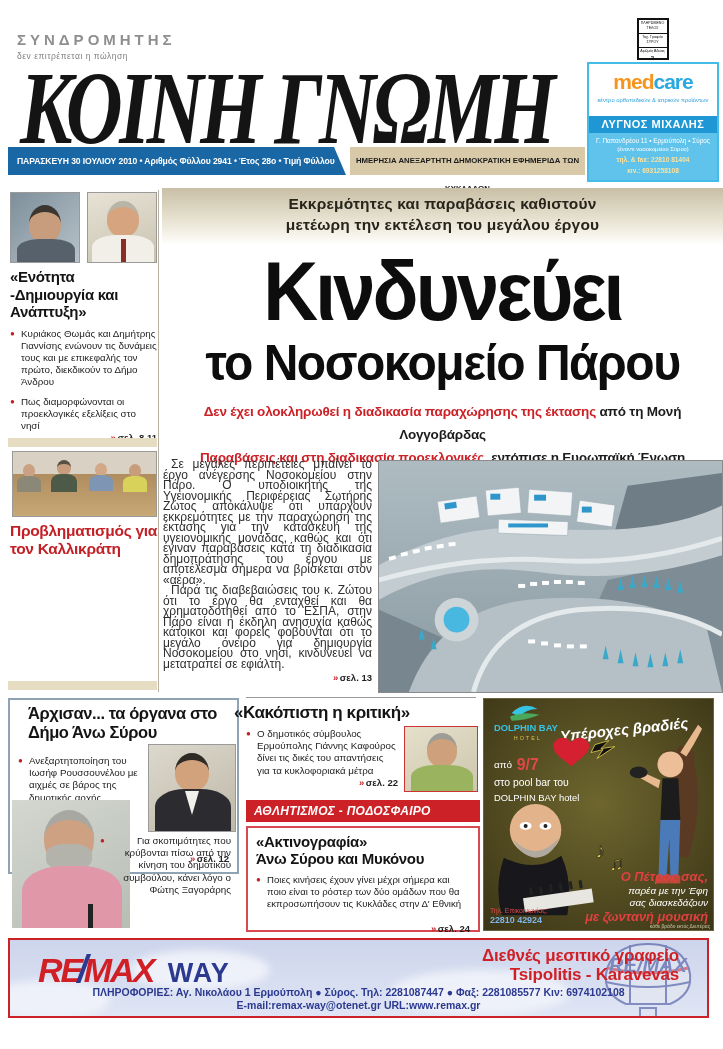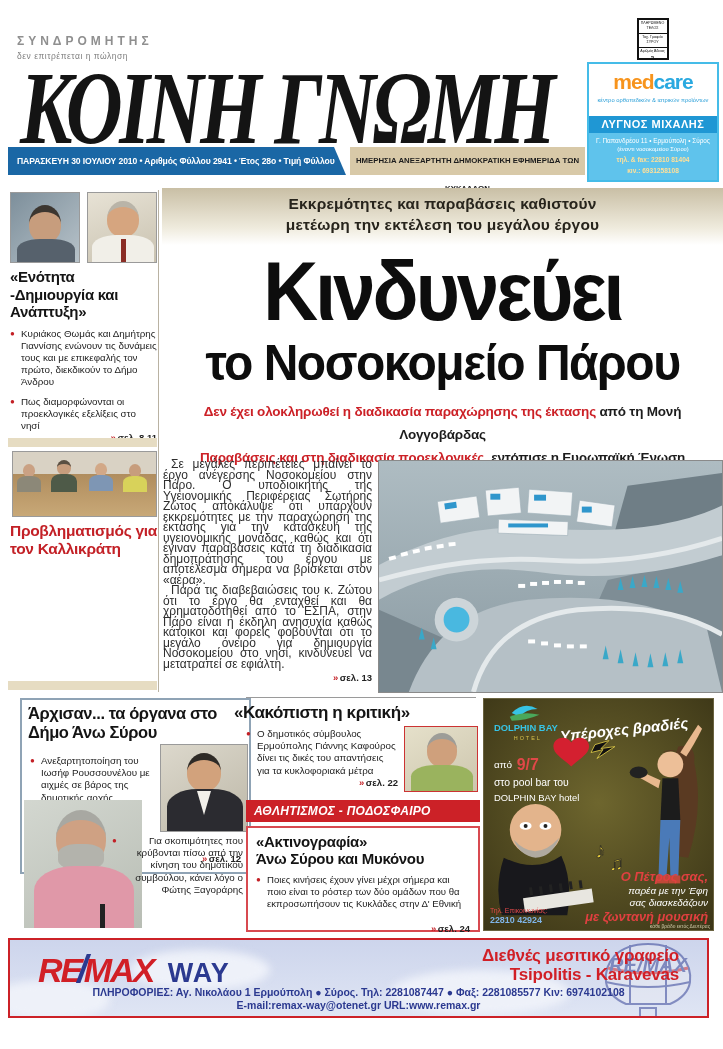--- a/index.html
+++ b/index.html
@@ -2,21 +2,21 @@
 <html><head>
 <meta charset="utf-8">
 <style>
   * { margin:0; padding:0; box-sizing:border-box; }
   html,body { background:#fff; }
   body { font-family:"Liberation Sans", sans-serif; }
   .page { position:relative; width:723px; height:1049px; background:#fff; overflow:hidden; }
 
   
   .subscriber { position:absolute; left:17px; top:31px; color:#8f8f8f; }
-  .subscriber .big { font-size:12px; font-weight:bold; letter-spacing:4px; }
+  .subscriber .big { font-size:15px; font-weight:bold; letter-spacing:4px; }
   .subscriber .small { display:block; font-size:8.5px; margin-top:2px; letter-spacing:0.5px; color:#7f7f7f; }
 
   .stamps { position:absolute; left:583px; top:18px; width:139px; height:44px; display:flex; align-items:center; gap:6px;flex-direction:column; }
   .stamp-rect { width:32px; height:42px; border:2px solid #111; font-size:3.6px; text-align:center; color:#111; padding-top:1px; line-height:1.5; }
   .stamp-rect .hline { border-top:1px solid #111; margin:1px 0; }
   .stamp-round { width:36px; height:36px; border:2px solid #222; border-radius:50%; position:relative; }
   .stamp-round:after { content:""; position:absolute; inset:4px; border:1px solid #333; border-radius:50%; }
   .elta { position:relative; width:58px; height:40px; }
   .elta .wing { position:absolute; right:0; top:0; }
   .elta .word { position:absolute; left:0; top:14px; font-size:14px; font-weight:bold; color:#111; letter-spacing:0.5px; }
@@ -68,21 +68,21 @@
   .red { color:#cc2127; }
   .blk { color:#1c1c1c; }
 
   .article { position:absolute; left:163px; top:459px; width:209px; }
   .article p { font-size:12px; line-height:10.5px; color:#2e2e2e; text-align:justify; text-indent:8px; }
   .article .pageref { margin-top:3px; }
 
   .hospital { position:absolute; left:378px; top:460px; width:345px; height:233px; border:1px solid #8a8a8a; }
 
   
-  .box-syros { position:absolute; left:20px; top:698px; width:231px; height:176px; border:2px solid #8fa3b5; background:#fff; }
+  .box-syros { position:absolute; left:8px; top:698px; width:231px; height:176px; border:2px solid #8fa3b5; background:#fff;padding-left:12px; }
   .box-syros h3 { font-size:16.5px; font-weight:bold; color:#141414; line-height:18.5px; letter-spacing:-0.4px; padding:4px 0 0 6px; }
   .box-syros .b1 { position:absolute; left:8px; top:48px; width:125px; }
   .box-syros .b2 { position:absolute; right:6px; top:128px; width:120px; text-align:right; padding-left:0; padding-right:0; }
   .box-syros .b2:before { left:-11px; }
   .box-syros .ref { position:absolute; right:8px; bottom:8px; }
 
   .mid-divider { position:absolute; left:246px; top:697px; width:230px; height:1px; background:#9a9a9a; }
   .kritiki-h { position:absolute; left:234px; top:703px; width:234px; font-size:17px; font-weight:bold; color:#141414; letter-spacing:-0.4px; }
   .kritiki-b { position:absolute; left:246px; top:728px; width:152px; }
   .kritiki-b .bullet { margin-top:0; }

